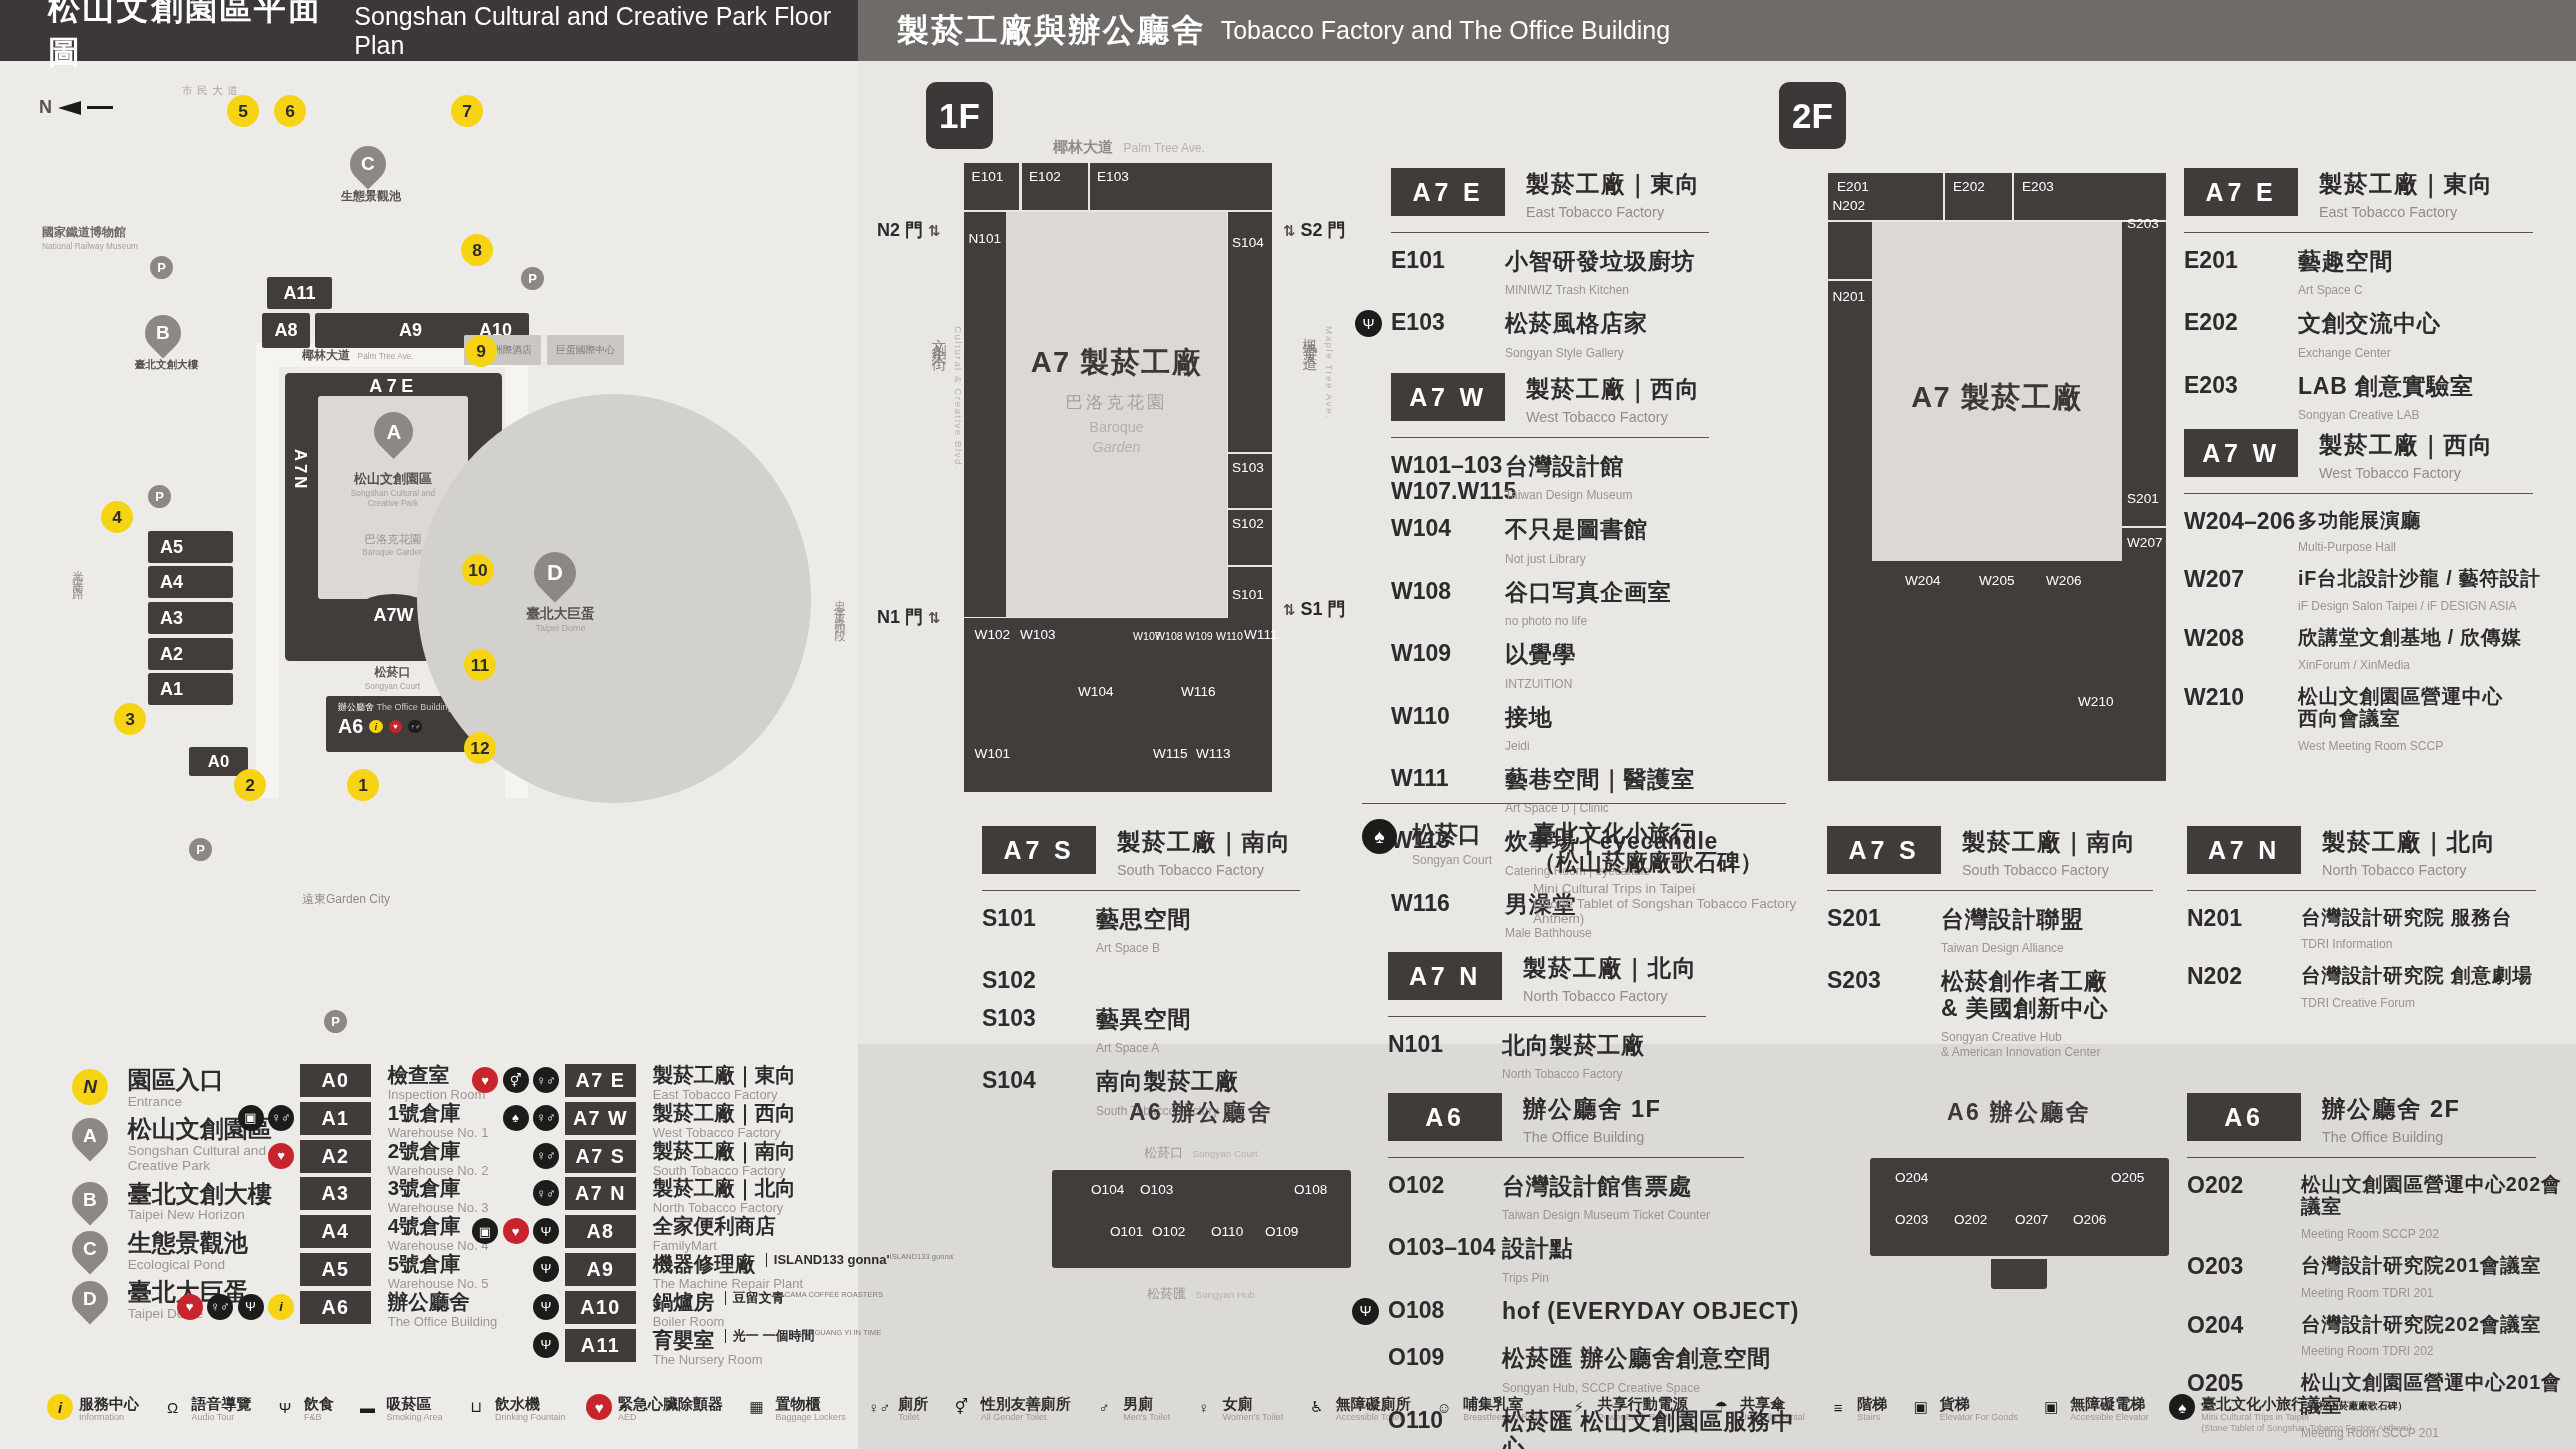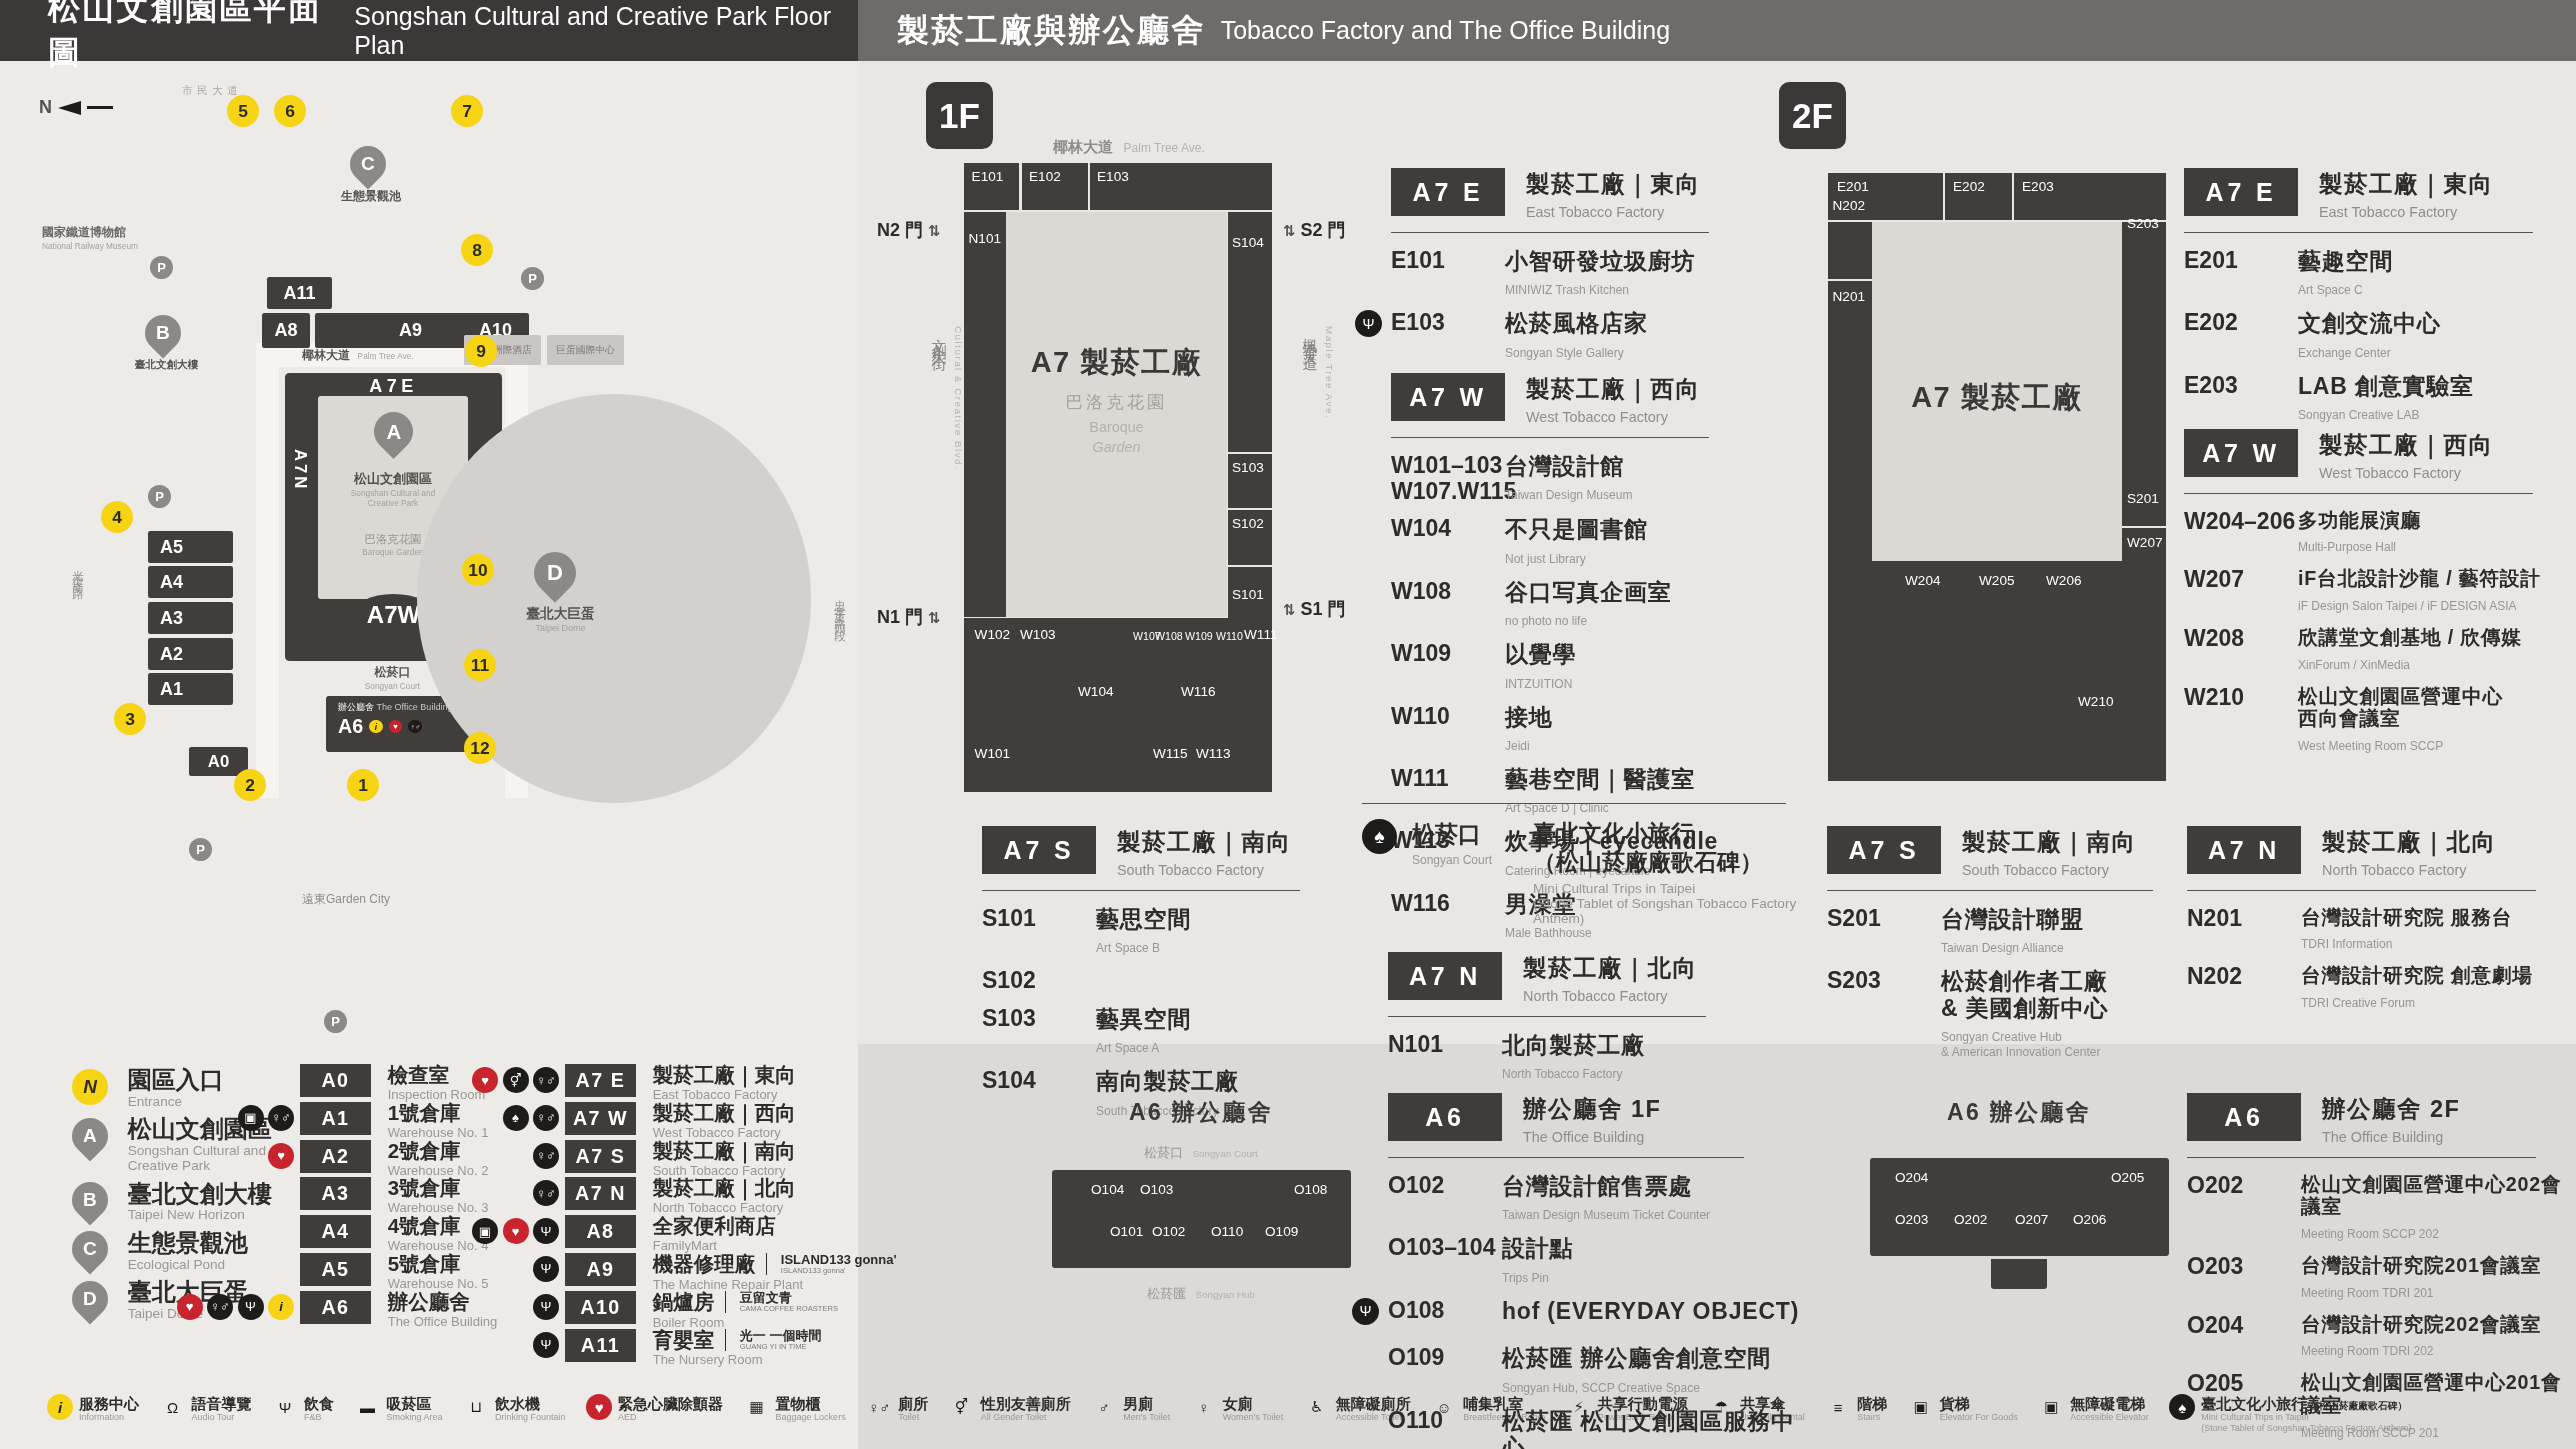--- a/index.html
+++ b/index.html
@@ -49,21 +49,21 @@
   .court-row .ic{width:35px;height:35px;font-size:19.7px;}
   
   .lg-col{position:absolute;}
   .lg-row{display:flex;align-items:flex-start;margin-bottom:6.8px;height:31px;}
   .lg-ics{width:121px;display:flex;justify-content:flex-end;gap:4.5px;margin-top:3px;flex:none;}
   .lg-ics .ic{width:26px;height:26px;font-size:13px;}
   .lg-chip{width:71px;height:33px;background:#3f3c3a;color:#fff;font-size:19.7px;font-weight:700;display:flex;align-items:center;justify-content:center;letter-spacing:1.5px;flex:none;margin-left:6px;}
   .lg-t{margin-left:16.7px;}
   .lg-zh{font-size:20.5px;font-weight:700;line-height:1.05;white-space:nowrap;display:flex;align-items:flex-start;}
   .lg-en{font-size:13px;color:#9a9794;margin-top:1.5px;white-space:nowrap;}
-  .brand{display:inline-flex;flex-direction:column;margin-left:10.6px;padding-left:14px;border-left:1.5px solid #2e2c2a;}
+  .brand{display:inline-flex;flex-direction:row;margin-left:10.6px;padding-left:7px;border-left:1.5px solid #2e2c2a;}
   .brand .b-zh{font-size:13px;font-weight:700;line-height:1.1;}
   .brand .b-en{font-size:7.6px;color:#7d7a77;font-weight:400;}
   .lg-m{display:flex;align-items:flex-start;margin-bottom:7.6px;}
   .lg-m .lg-t{margin-left:19.7px;}
   .lg-m .lg-zh{font-size:24px;}
   .lg-m .lg-en{white-space:normal;width:189px;font-size:13.6px;}
   .mark{width:36px;height:36px;display:flex;align-items:center;justify-content:center;font-size:19px;font-weight:700;flex:none;margin-top:1.5px;}
   .mark-circle{border-radius:50%;background:#f6d414;color:#2e2c2a;}
   .mark-pin{border-radius:50% 50% 50% 0;transform:rotate(-45deg);background:#8b8885;color:#fff;}
   .mark-pin i{transform:rotate(45deg);font-style:normal;}
@@ -148,21 +148,21 @@
     <div class="abs" style="left:302px;top:286px;display:flex;gap:7.6px;align-items:baseline;">
       <span class="tiny-zh">椰林大道</span>
         <span class="tiny-en">Palm Tree Ave.</span>
     </div>
 
     <div class="abs dark" style="left:285px;top:312px;width:217px;height:288px;border-radius:4.5px;">
       <div class="abs court-bg" style="left:33px;top:23px;width:150px;height:203px;border-radius:3px;"></div>
       <div class="abs" style="left:0;top:3px;width:100%;text-align:center;color:#fff;font-weight:700;font-size:18px;letter-spacing:4.5px;">A7E</div>
       <div class="abs" style="left:4.5px;top:76px;color:#fff;font-weight:700;font-size:16.7px;writing-mode:vertical-rl;letter-spacing:3px;">A7N</div>
       <div class="abs" style="right:4.5px;top:76px;color:#fff;font-weight:700;font-size:16.7px;writing-mode:vertical-rl;letter-spacing:3px;">A7S</div>
-      <div class="abs dark" style="left:67px;top:221px;width:83px;height:42px;border-radius:50%;display:flex;align-items:center;justify-content:center;color:#fff;font-weight:700;font-size:24px;">A7W</div>
+      <div class="abs dark" style="left:67px;top:221px;width:83px;height:42px;border-radius:50%;display:flex;align-items:center;justify-content:center;color:#fff;font-weight:700;font-size:18px;">A7W</div>
       <div class="pin" style="left:89px;top:39px;width:39px;height:39px;font-size:20.5px;">
           <i>A</i>
         </div>
       <div class="abs" style="left:33px;top:97px;width:150px;text-align:center;">
         <div style="font-size:13px;font-weight:700;color:#55514e;">松山文創園區</div>
         <div class="tiny-en">Songshan Cultural and</div>
         <div class="tiny-en">Creative Park</div>
       </div>
       <div class="abs" style="left:33px;top:159px;width:150px;text-align:center;">
         <div style="font-size:11.4px;color:#969390;">巴洛克花園</div>

